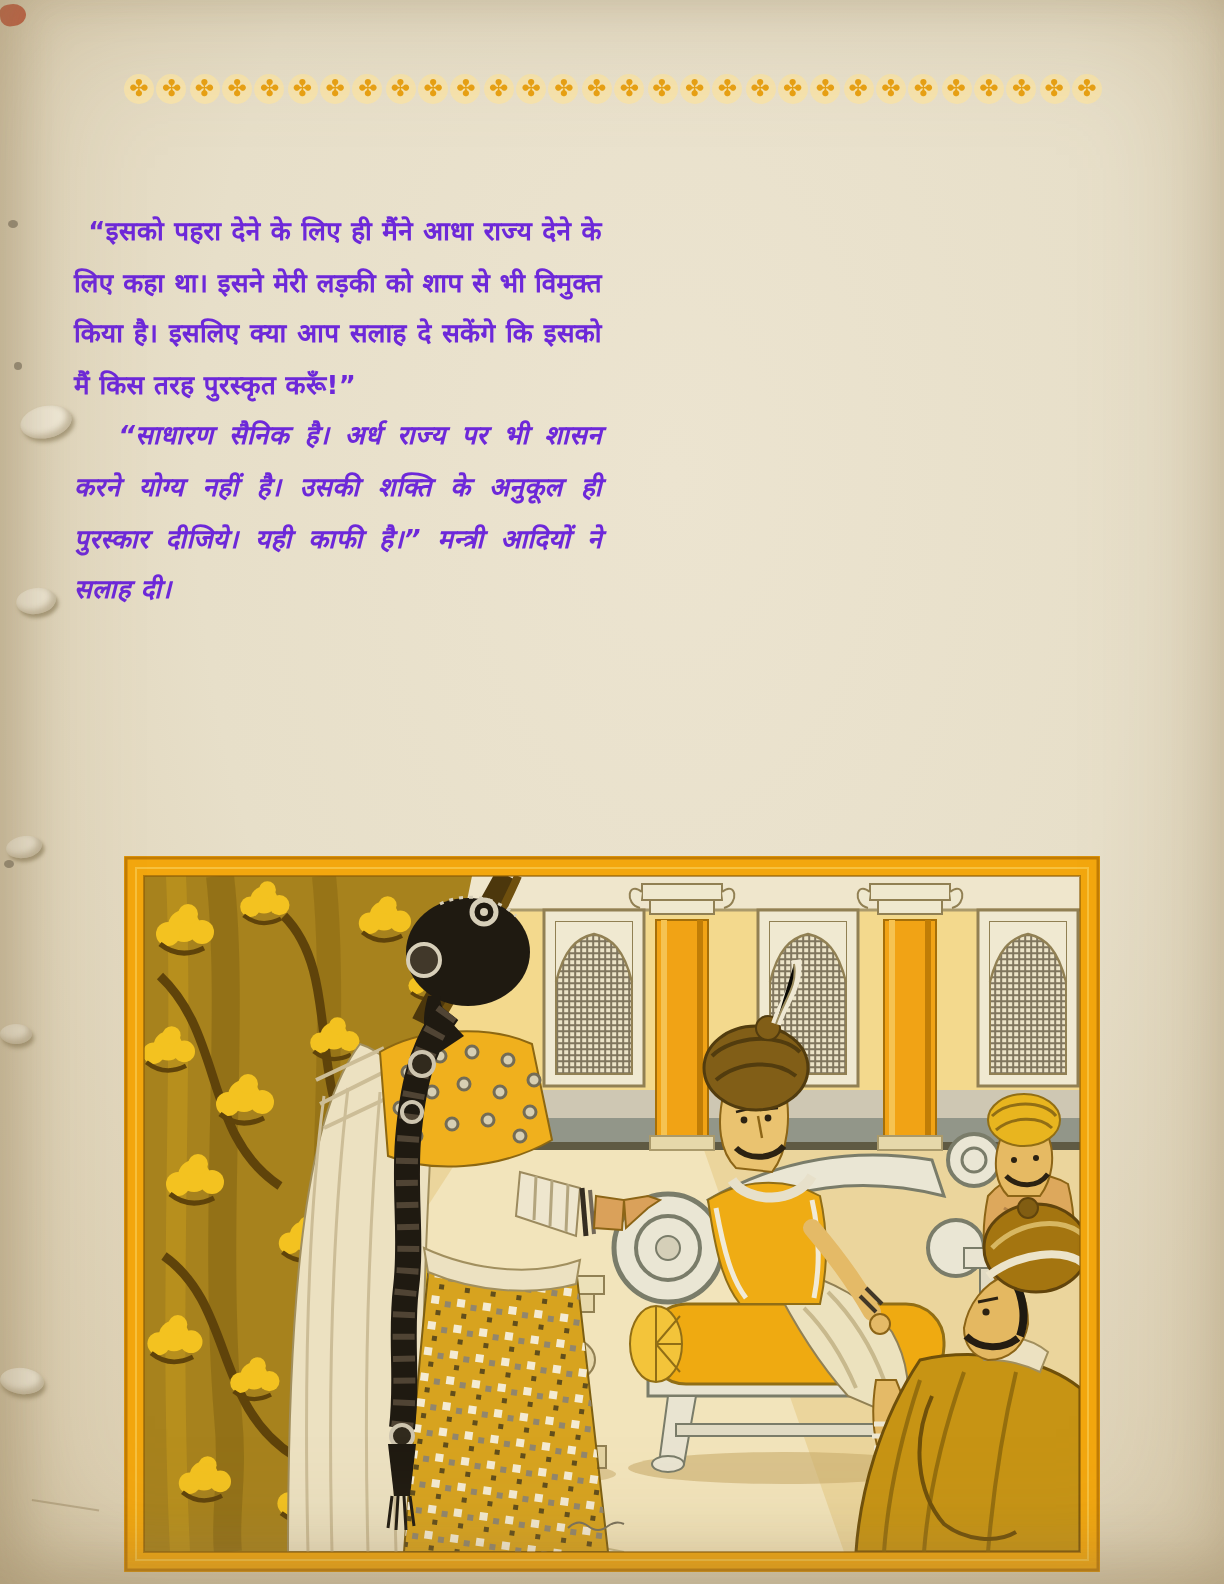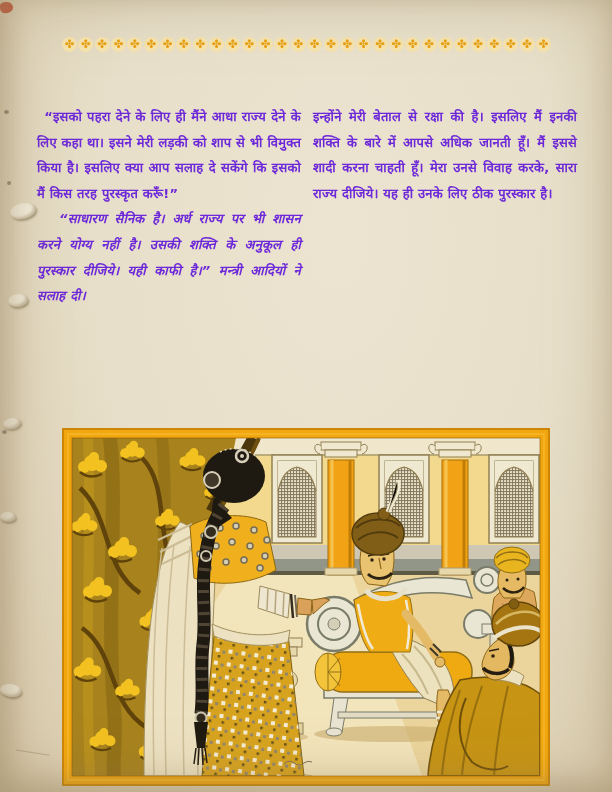--- a/index.html
+++ b/index.html
@@ -65,21 +65,20 @@
     <span class="orn">✤</span>
     <span class="orn">✤</span>
     <span class="orn">✤</span>
   </div>
 
 <div class="col col-left">
   <p class="ind-sm">“इसको पहरा देने के लिए ही मैंने आधा राज्य देने के लिए कहा था। इसने मेरी लड़की को शाप से भी विमुक्त किया है। इसलिए क्या आप सलाह दे सकेंगे कि इसको मैं किस तरह पुरस्कृत करूँ!”</p>
   <p class="ind">“साधारण सैनिक है। अर्ध राज्य पर भी शासन करने योग्य नहीं है। उसकी शक्ति के अनुकूल ही पुरस्कार दीजिये। यही काफी है।” मन्त्री आदियों ने सलाह दी।</p>
 </div>
 <div class="col col-right">
-  <p>इन्होंने मेरी बेताल से रक्षा की है। इसलिए मैं इनकी शक्ति के बारे में आपसे अधिक जानती हूँ। मैं इससे शादी करना चाहती हूँ। मेरा उनसे विवाह करके, सारा राज्य दीजिये। यह ही उनके लिए ठीक पुरस्कार है।</p>
 </div>
 
 <svg class="plate" viewBox="0 0 488 358">
   <defs>
     <pattern id="lat" width="6" height="6" patternUnits="userSpaceOnUse">
       <rect width="6" height="6" fill="#efe8d0"></rect>
       <path d="M0 .6H6 M0 3.6H6 M.6 0V6 M3.6 0V6" stroke="#7d7460" stroke-width="1"></path>
     </pattern>
     <pattern id="broc" width="13" height="13" patternUnits="userSpaceOnUse" patternTransform="rotate(8)">
       <rect x="1" y="1" width="4" height="4" fill="#f7f0dc"></rect>

